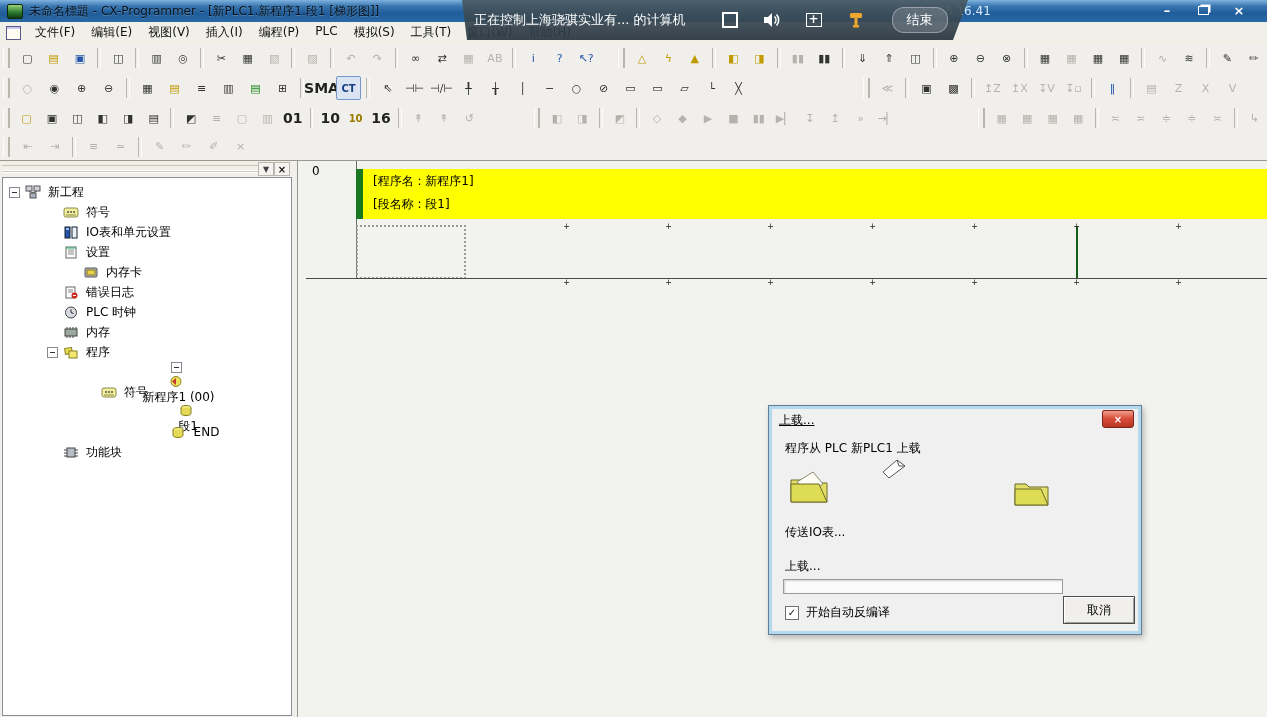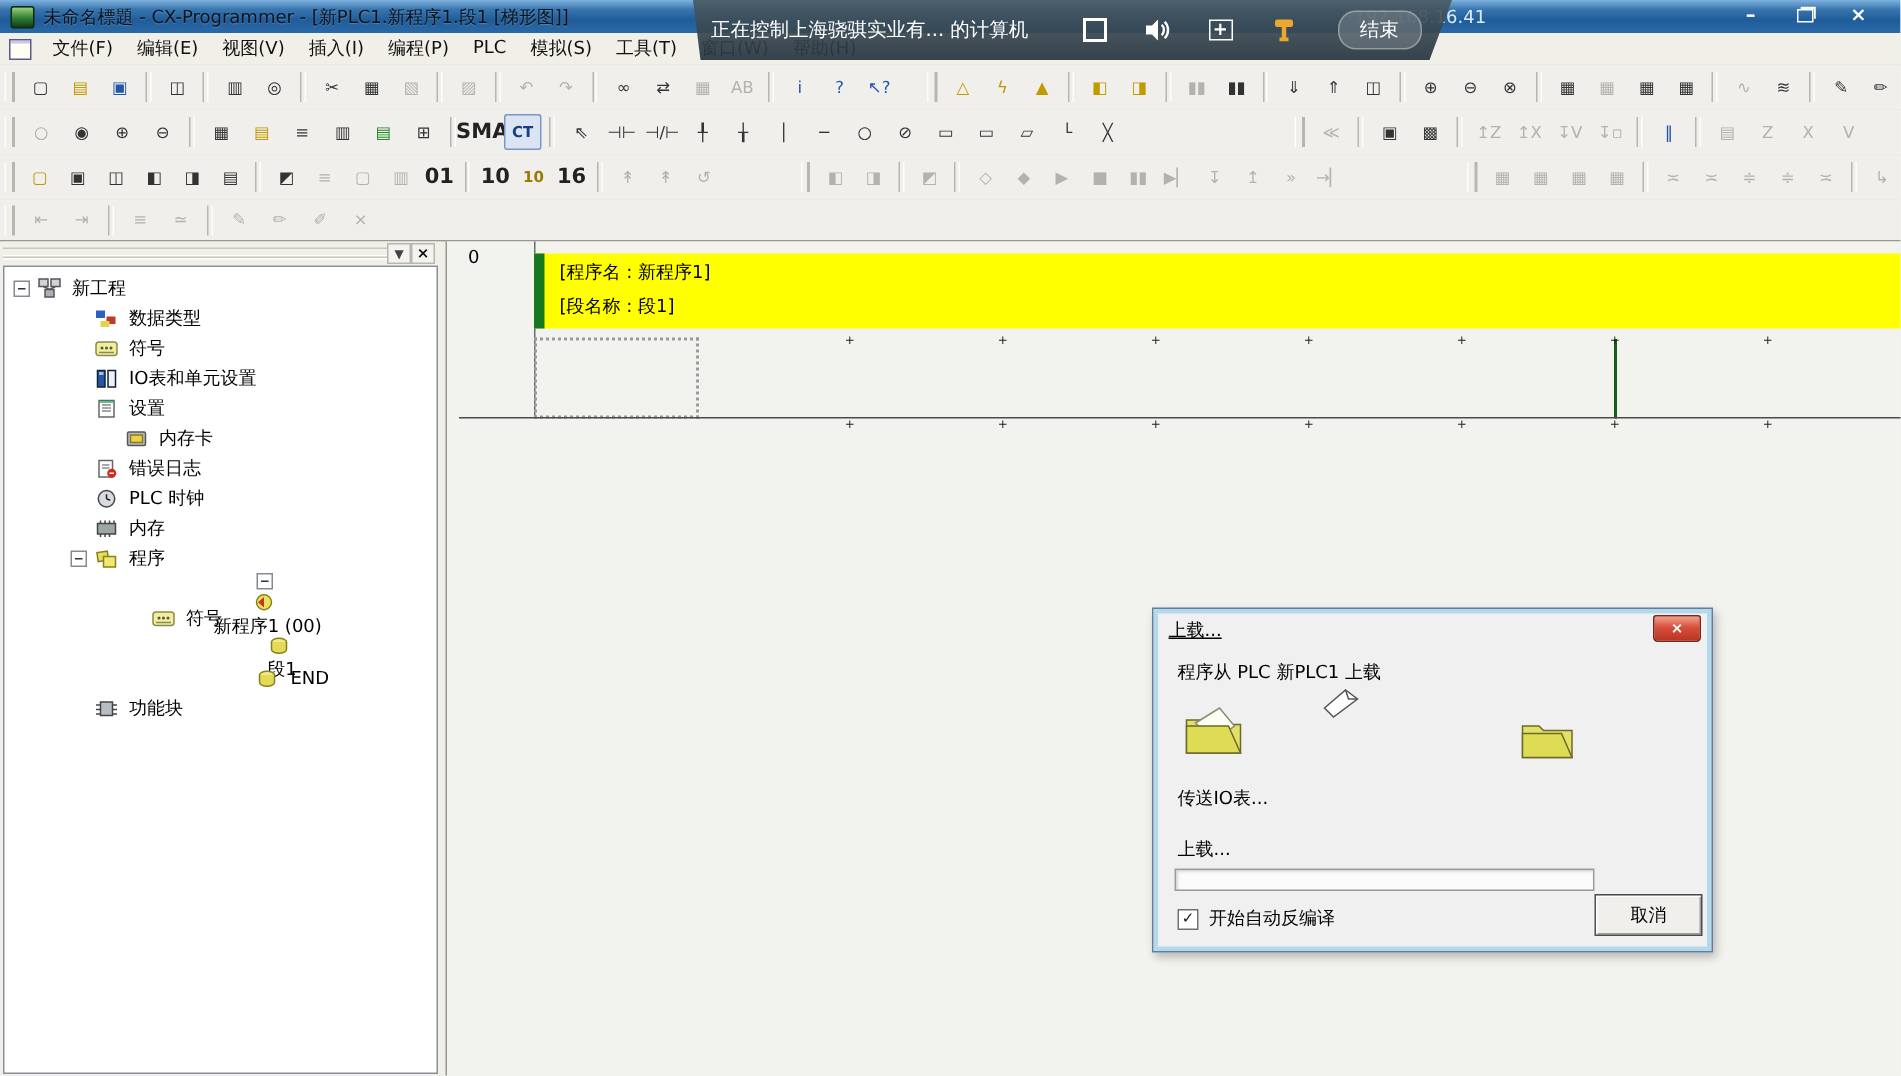--- a/index.html
+++ b/index.html
@@ -367,31 +367,20 @@
               <line x1="4" y1="6" x2="8" y2="8" stroke="#555"></line>
               <line x1="12" y1="6" x2="8" y2="8" stroke="#555"></line>
             </svg>
           </span>
           <span class="tlabel">新工程</span>
         </div>
         <div class="trow" style="padding-left: 44px;">
           <span class="expspace"></span>
           <span class="ticon">
             <svg width="16" height="13">
-              <rect x="1" y="1" width="6" height="5" fill="#2b5fc0"></rect>
-              <rect x="8" y="5" width="6" height="5" fill="#c03a2b"></rect>
-              <rect x="4" y="8" width="6" height="4" fill="#e8d24a"></rect>
-            </svg>
-          </span>
-          <span class="tlabel">数据类型</span>
-        </div>
-        <div class="trow" style="padding-left: 44px;">
-          <span class="expspace"></span>
-          <span class="ticon">
-            <svg width="16" height="13">
               <rect x="1" y="2" width="14" height="9" rx="2" fill="#f2ef9a" stroke="#8a8a50"></rect>
               <circle cx="5" cy="6" r="1" fill="#555"></circle>
               <circle cx="8" cy="6" r="1" fill="#555"></circle>
               <circle cx="11" cy="6" r="1" fill="#555"></circle>
               <line x1="3" y1="9" x2="13" y2="9" stroke="#8a8a50"></line>
             </svg>
           </span>
           <span class="tlabel">符号</span>
         </div>
         <div class="trow" style="padding-left: 44px;">

